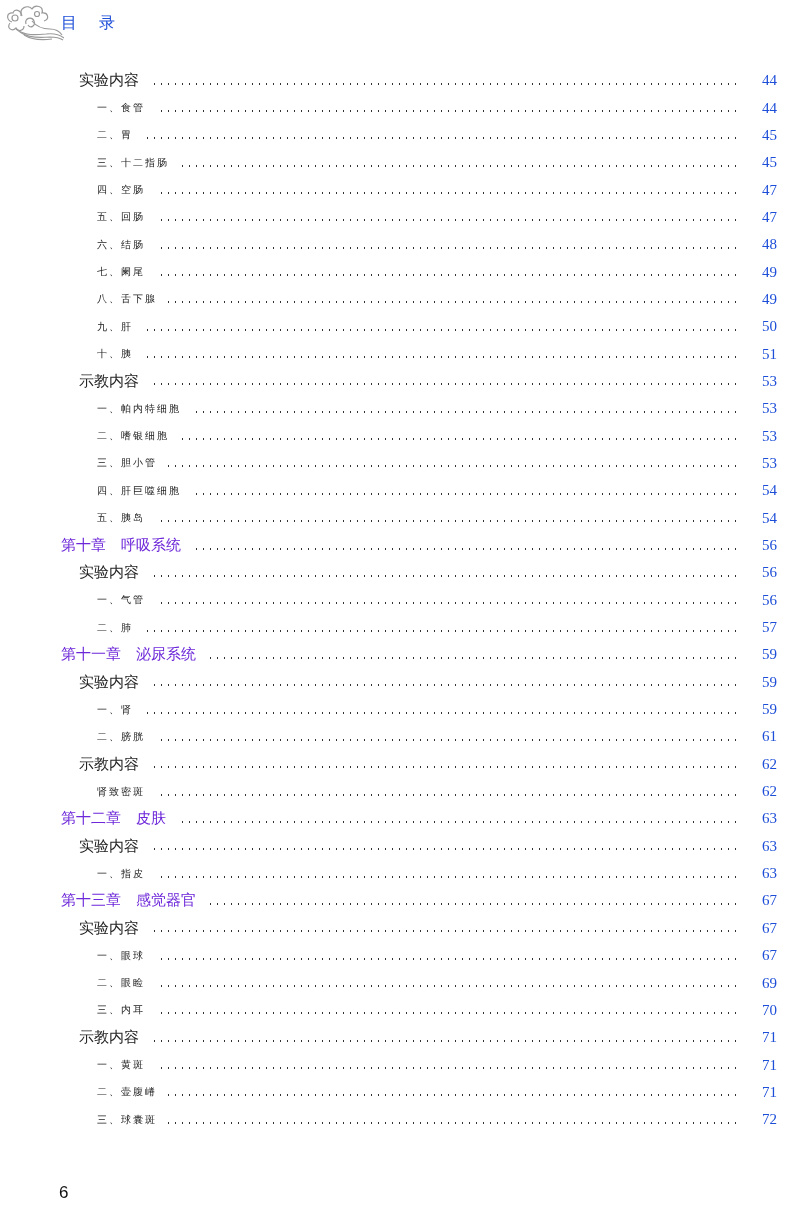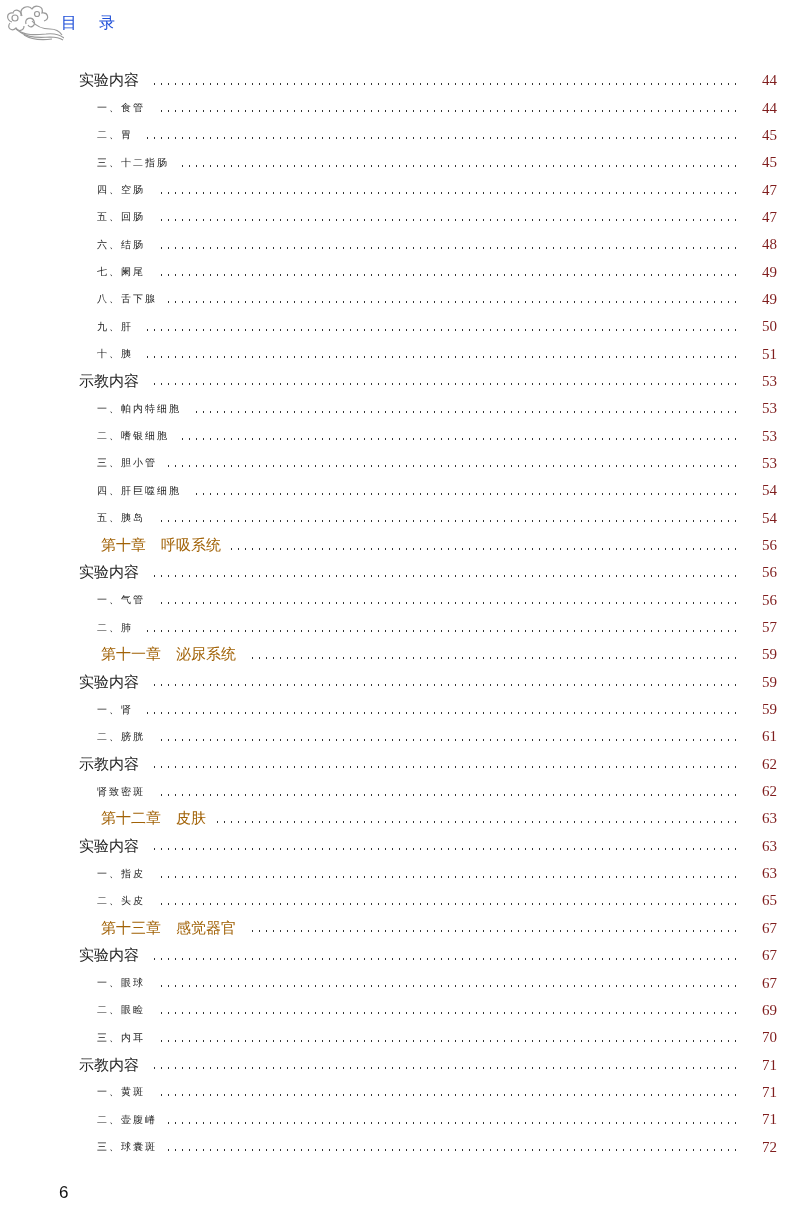--- a/index.html
+++ b/index.html
@@ -3,30 +3,30 @@
 <meta charset="utf-8">
 <style>
   html, body { margin: 0; padding: 0; background: #ffffff; }
   body { width: 800px; height: 1212px; position: relative; overflow: hidden; color: #1a1a1a; }
   .header { position: absolute; left: 0; top: 0; width: 800px; height: 50px; }
   .cloud { position: absolute; left: 2px; top: 2px; width: 62px; height: 40px; }
   .header-title { position: absolute; left: 61px; top: 13px; font-family: "DejaVu Sans", sans-serif; font-size: 16px; letter-spacing: 22px; color: #1d4ed8; }
   .toc { position: absolute; left: 0; top: 67px; width: 800px; }
   .row { position: relative; height: 27.35px; display: flex; align-items: center; }
   .label { white-space: nowrap; padding-right: 10px; background: #fff; position: relative; z-index: 1; }
-  .lvl0 .label { font-family: "DejaVu Sans", sans-serif; font-size: 15px; color: #a16207; margin-left: 40px; }
+  .lvl0 .label { font-family: "DejaVu Sans", sans-serif; font-size: 15px; color: #6d28d9; }
   .lvl1 .label { font-family: "DejaVu Serif", serif; font-size: 15px; color: #222; }
   .lvl2 .label { font-family: "DejaVu Serif", serif; font-size: 10px; color: #222; letter-spacing: 2px; }
   .lvl0 { padding-left: 61px; }
   .lvl1 { padding-left: 79px; }
   .lvl2 { padding-left: 97px; }
   .leader { flex: 1; height: 2px; margin-top: 6px; margin-right: 8px;
             background-image: radial-gradient(circle, #333 0.9px, transparent 1.1px);
             background-size: 7px 2px; background-repeat: repeat-x; background-position: right center; }
-  .page { width: 30px; text-align: right; font-family: "Liberation Serif", serif; font-size: 15px; color: #7f1d1d; margin-right: 23px; }
+  .page { width: 30px; text-align: right; font-family: "Liberation Serif", serif; font-size: 15px; color: #1d4ed8; margin-right: 23px; }
   .footer-page { position: absolute; left: 59px; top: 1183px; font-family: "Liberation Sans", sans-serif; font-size: 17px; color: #111; }
 </style>
 </head>
 <body>
 
 <div class="header">
   <svg class="cloud" viewBox="0 0 62 40">
     <g fill="none" stroke="#9a9a9a" stroke-width="1.2">
       <path d="M20 14 C16 6, 26 2, 30 7 C33 2, 42 4, 40 11 C46 10, 48 17, 42 19"></path>
       <path d="M10 20 C4 18, 4 10, 11 11 C12 6, 20 8, 19 14"></path>
@@ -187,25 +187,20 @@
     <div class="row lvl1">
       <span class="label">实验内容</span>
       <span class="leader"></span>
       <span class="page">63</span>
     </div>
     <div class="row lvl2">
       <span class="label">一、指皮</span>
       <span class="leader"></span>
       <span class="page">63</span>
     </div>
-    <div class="row lvl2">
-      <span class="label">二、头皮</span>
-      <span class="leader"></span>
-      <span class="page">65</span>
-    </div>
     <div class="row lvl0">
       <span class="label">第十三章　感觉器官</span>
       <span class="leader"></span>
       <span class="page">67</span>
     </div>
     <div class="row lvl1">
       <span class="label">实验内容</span>
       <span class="leader"></span>
       <span class="page">67</span>
     </div>

